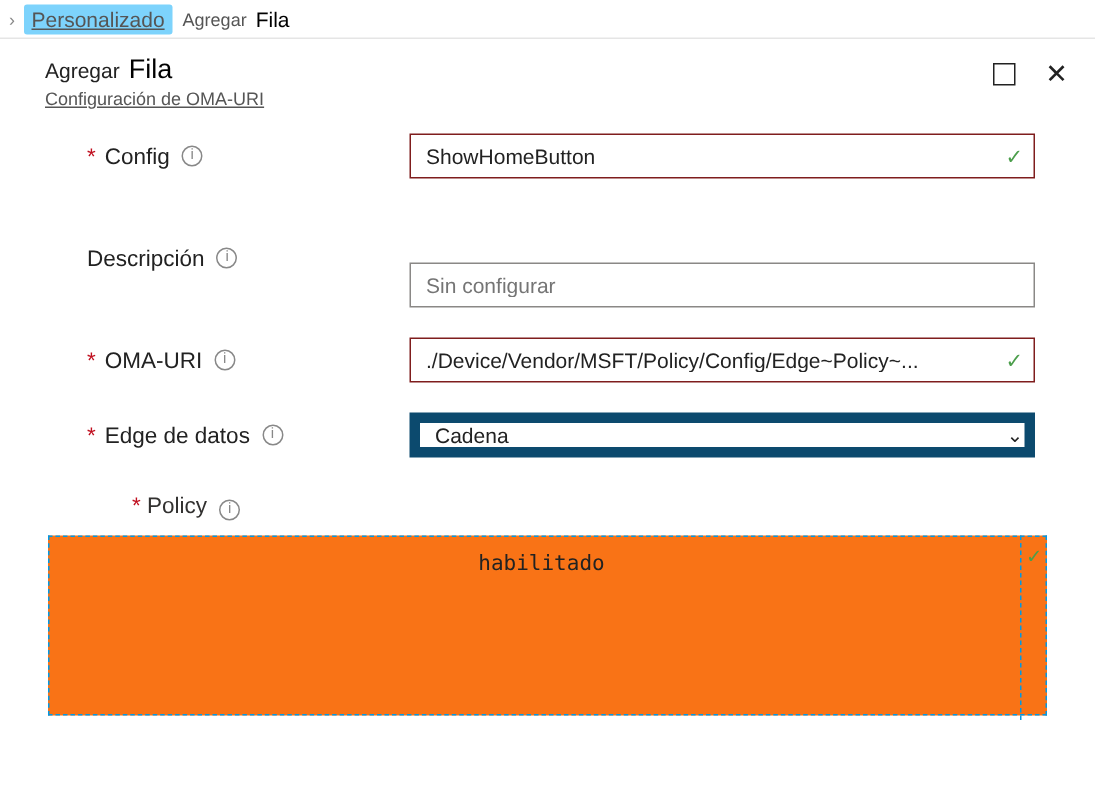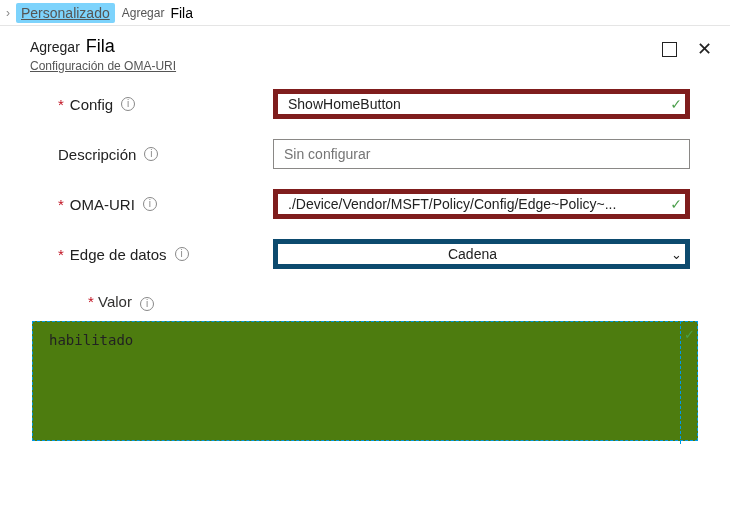--- a/index.html
+++ b/index.html
@@ -81,26 +81,25 @@
   input[type=text], .select-box {
     width: 100%;
     height: 30px;
     padding: 0 28px 0 10px;
     font-size: 14px;
     color: #222;
     border: 1px solid #8a8886;
     background: #fff;
     outline: none;
   }
-  input.validated { border: 5px solid #7f1d1d; }
+  input.validated { border: 1px solid #7f1d1d; }
   .select-box {
-    border: 5px solid #0c4a6e;
+    border: 7px solid #0c4a6e;
     display:flex; align-items:center;
     cursor:pointer;
-    justify-content:center;
   }
   .field-icon {
     position: absolute;
     right: 8px;
     top: 50%;
     transform: translateY(-50%);
     font-size: 14px;
     pointer-events: none;
   }
   .check-green { color: #4b9e4b; }
@@ -116,21 +115,22 @@
   }
   .textarea-box {
     width: 100%;
     height: 120px;
     border: 1px dashed #0099e6;
     padding: 10px 24px 10px 16px;
     font-size: 14px;
     color:#222;
     resize: none;
     outline: none;
-    background:#4d7c0f;
+    background:#f97316;
+    text-align:center;
   }
   .ta-side-check {
     position:absolute;
     top:0; right:0; bottom:0;
     width:18px;
     border-left:1px dashed #0099e6;
     display:flex;
     align-items:flex-start;
     justify-content:center;
     padding-top:6px;
@@ -176,21 +176,21 @@
       <span class="field-icon check-green">✓</span>
     </div>
   </div>
 
   <div class="form-row">
     <div class="form-label">
       <span>Descripción</span>
       <span class="info">i</span>
     </div>
     <div class="form-field">
-      <input type="text" style="color: #1d4ed8;" placeholder="Sin configurar">
+      <input type="text" style="color: #1d4ed8; margin-top: 36px;" placeholder="Sin configurar">
     </div>
   </div>
 
   <div class="form-row">
     <div class="form-label">
       <span class="req">*</span>
       <span>OMA-URI</span>
       <span class="info">i</span>
     </div>
     <div class="form-field">
@@ -208,21 +208,21 @@
     <div class="form-field">
       <div class="select-box">
         <span>Cadena</span>
       </div>
       <span class="field-icon chev-down">⌄</span>
     </div>
   </div>
 
   <div class="valor-label-row">
     <span class="req" style="color:#c00f1f;">*</span>
-    <span>Valor</span>
+    <span>Policy</span>
     <span class="info" style="display:inline-flex;align-items:center;justify-content:center;width:14px;height:14px;border:1px solid #888;border-radius:50%;font-size:10px;color:#888;margin-left:4px;">i</span>
   </div>
 
 </div>
 
 <div class="textarea-wrap">
   <textarea class="textarea-box" style="">habilitado</textarea>
   <div class="ta-side-check">✓</div>
 </div>
 

